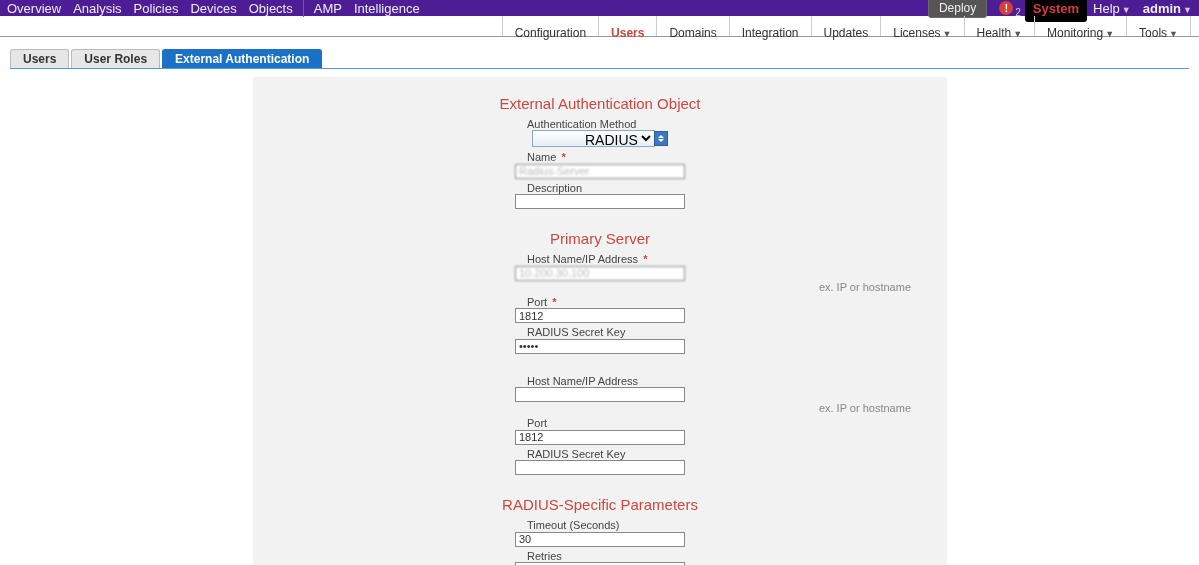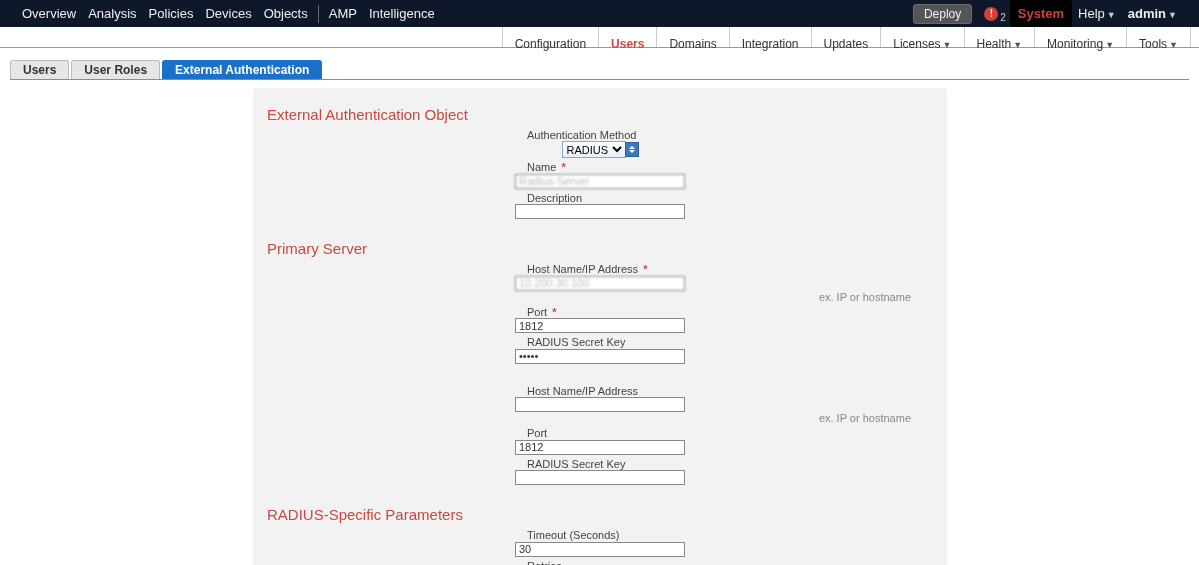--- a/index.html
+++ b/index.html
@@ -1,18 +1,18 @@
 <!DOCTYPE html>
 <html><head>
 <meta charset="utf-8">
 <style>
   * { box-sizing: border-box; }
   html, body { margin:0; padding:0; font-family: Arial, Helvetica, sans-serif; font-size:13px; color:#333; background:#fff; }
   
-  .topbar { background:#0f172a; display:flex; align-items:center; height:27px; padding:0 16px; }
+  .topbar { background:#4c1d95; display:flex; align-items:center; height:16px; padding:0 1px; }
   .topbar .left { display:flex; align-items:center; gap:0; }
   .topbar .left .item { color:#eee; padding:0 6px; height:27px; line-height:27px; cursor:pointer; }
   .topbar .sep { width:1px; height:18px; background:#666; margin:0 4px; }
   .topbar .right { margin-left:auto; display:flex; align-items:center; gap:0; }
   .topbar .deploy { background:#555; color:#eee; border:1px solid #6a6a6a; border-radius:3px; padding:2px 10px; margin-right:12px; cursor:pointer; font-size:12px; }
   .alert-icon { display:inline-flex; align-items:center; justify-content:center; width:14px; height:14px; border-radius:50%; background:#d43f3a; color:#fff; font-size:10px; font-weight:bold; position:relative; margin-right:2px;}
   .alert-sub { color:#ccc; font-size:10px; position:relative; top:4px; }
   .topbar .right .item { color:#eee; padding:0 6px; height:27px; line-height:27px; cursor:pointer; font-size:13px;}
   .system-active { background:#000; color:#d43f3a !important; font-weight:bold; border-radius:3px; padding:0 8px !important;}
   .caret { font-size:9px; margin-left:2px; color:#ccc;}
@@ -21,27 +21,27 @@
   .subnav .tab { padding:7px 12px; line-height:21px; color:#333; border-left:1px solid #ccc; cursor:pointer; font-size:12px;}
   .subnav .tab.active { color:#c84940; font-weight:bold; }
   .subnav .tab .caret { color:#555; }
   
   .tertiary-wrap { padding:0 10px; margin-top:12px; }
   .tertiary { display:flex; border-bottom:1px solid #5a98d0; height:20px; }
   .ttab { background:#e6e6e6; border:1px solid #bbb; border-bottom:none; border-radius:3px 3px 0 0; margin-right:2px; padding:0 12px; line-height:19px; font-size:12px; color:#333; cursor:pointer; font-weight:bold;}
   .ttab.active { background:#1b71c7; color:#fff; border-color:#1b71c7; }
   
   .panel { width:694px; margin-left:253px; margin-top:8px; background:#f2f2f2; padding:18px 14px 30px 14px; border-radius:2px; }
-  .section-title { color:#c84940; font-size:15px; margin-bottom:6px; }
+  .section-title { color:#c84940; font-size:15px; margin-bottom:6px;text-align:center; }
   .row { display:flex; align-items:center; min-height:24px; margin-bottom:3px;flex-direction:column; }
   .row .label { width:146px; font-size:11px; color:#444; }
   .row .req { color:#c84940; margin-left:2px; font-weight:bold;}
   .row .ctrl { }
   .row .hint { margin-left:auto; font-size:11px; color:#888; padding-right:22px;}
-  select.auth { font-size:11px; height:17px; border:1px solid #8aa8c8; background:linear-gradient(#fff,#e8eef7); }
+  select.auth { font-size:14px; height:17px; border:1px solid #8aa8c8; background:linear-gradient(#fff,#e8eef7);padding-left:48px; }
   .sel-wrap { display:inline-flex; align-items:center; }
   .sel-btn { width:14px; height:15px; background:#3b78c2; display:inline-flex; flex-direction:column; justify-content:center; align-items:center; margin-left:-1px; border:1px solid #2e5f9a;}
   .sel-btn .tri { width:0;height:0;border-left:3px solid transparent;border-right:3px solid transparent;}
   .sel-btn .up { border-bottom:3px solid #fff; margin-bottom:1px;}
   .sel-btn .down { border-top:3px solid #fff;}
   input.txt { width:170px; height:15px; border:1px solid #888; font-size:11px; padding:0 3px; background:#fff; color:#333;}
   input.txt.masked { color:#bbb; filter:blur(1.2px);}
   .spacer { height:18px; }
   .big-input { height:28px; width:172px; border:1px solid #888; background:#fff;}
 </style>

